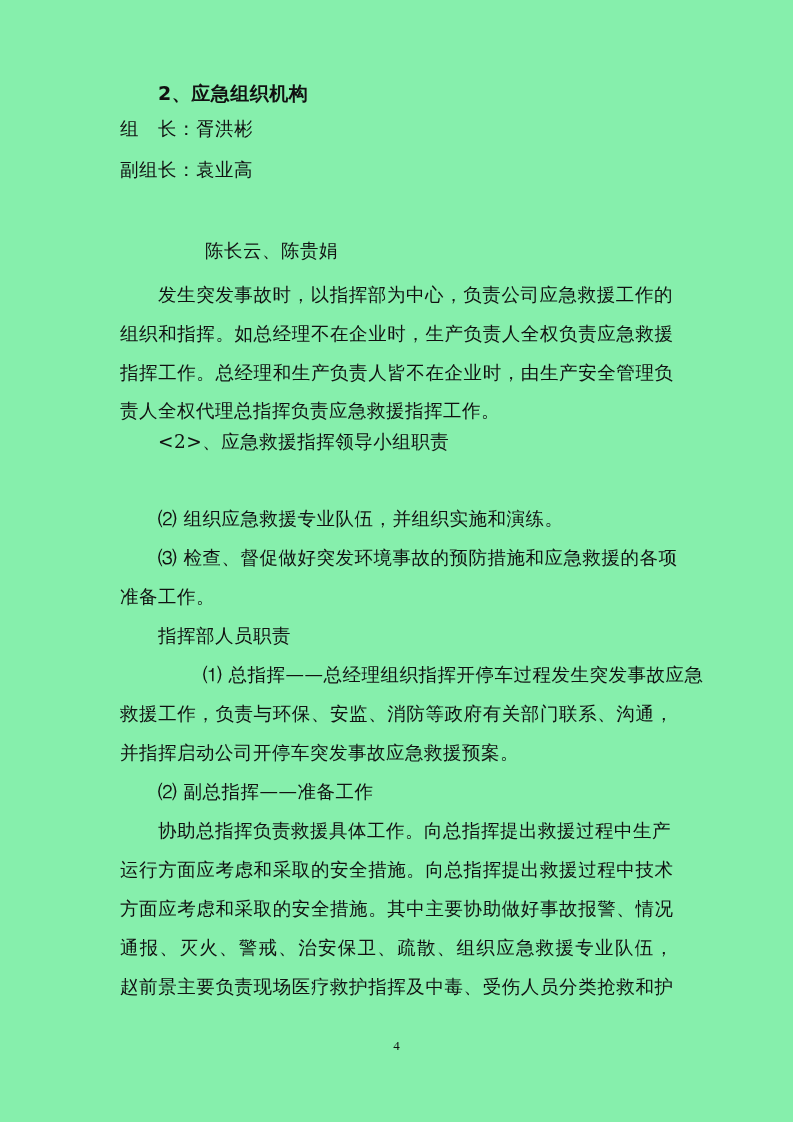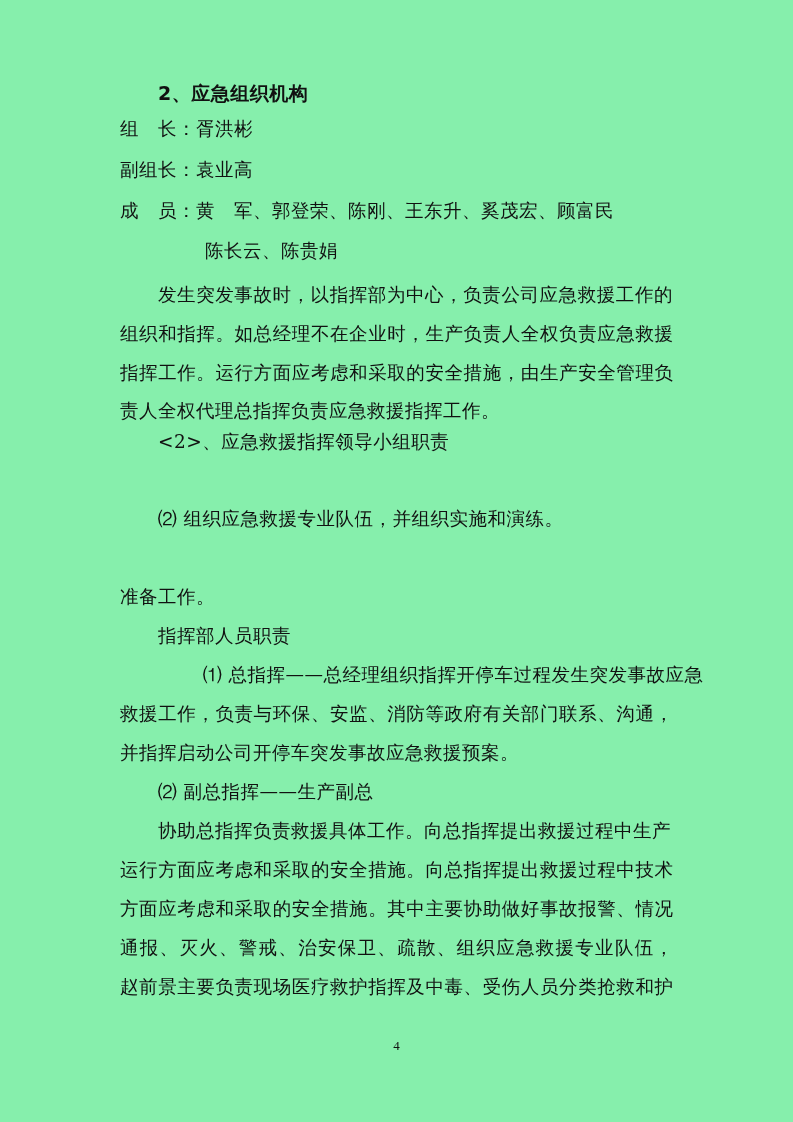--- a/index.html
+++ b/index.html
@@ -18,40 +18,38 @@
 
 <div class="page">
   <div class="line heading" style="top:81px">2、应急组织机构</div>
 
   <div class="line" style="top:117px">
     <span>组　长：</span><span>胥洪彬</span>
   </div>
   <div class="line" style="top:158px">
     <span>副组长：</span><span>袁业高</span>
   </div>
-  <div class="line" style="top:199px">
-    <span>成　员：</span><span>黄　军、郭登荣、陈刚、王东升、奚茂宏、顾富民</span>
-  </div>
   <div class="line cont" style="top:239px">陈长云、陈贵娟</div>
 
   <div class="line indent" style="top:283px; width:515px; text-align:justify; text-align-last:justify;">发生突发事故时，以指挥部为中心，负责公司应急救援工作的</div>
   <div class="line just" style="top:322px">组织和指挥。如总经理不在企业时，生产负责人全权负责应急救援</div>
-  <div class="line just" style="top:361px">指挥工作。运行方面应考虑和采取的安全措施，由生产安全管理负</div>
+  <div class="line just" style="top:361px">指挥工作。总经理和生产负责人皆不在企业时，由生产安全管理负</div>
   <div class="line" style="top:399px">责人全权代理总指挥负责应急救援指挥工作。</div>
 
   <div class="line indent" style="top:430px">&lt;2&gt;、应急救援指挥领导小组职责</div>
   <div class="line indent" style="top:507px">⑵ 组织应急救援专业队伍，并组织实施和演练。</div>
+  <div class="line indent" style="top:546px; width:515px; text-align:justify; text-align-last:justify;">⑶ 检查、督促做好突发环境事故的预防措施和应急救援的各项</div>
   <div class="line" style="top:585px">准备工作。</div>
 
   <div class="line indent" style="top:624px">指挥部人员职责</div>
   <div class="line indent" style="top:663px; width:500px; text-align:justify; text-align-last:justify;margin-left:45px;">⑴ 总指挥——总经理组织指挥开停车过程发生突发事故应急</div>
   <div class="line just" style="top:702px">救援工作，负责与环保、安监、消防等政府有关部门联系、沟通，</div>
   <div class="line" style="top:741px">并指挥启动公司开停车突发事故应急救援预案。</div>
 
-  <div class="line indent" style="top:780px">⑵ 副总指挥——生产副总</div>
+  <div class="line indent" style="top:780px">⑵ 副总指挥——准备工作</div>
   <div class="line indent" style="top:819px; width:500px; text-align:justify; text-align-last:justify;">协助总指挥负责救援具体工作。向总指挥提出救援过程中生产</div>
   <div class="line just" style="top:897px">方面应考虑和采取的安全措施。其中主要协助做好事故报警、情况</div>
   <div class="line just" style="top:858px">运行方面应考虑和采取的安全措施。向总指挥提出救援过程中技术</div>
   <div class="line just" style="top:936px">通报、灭火、警戒、治安保卫、疏散、组织应急救援专业队伍，</div>
   <div class="line just" style="top:975px">赵前景主要负责现场医疗救护指挥及中毒、受伤人员分类抢救和护</div>
 
   <div class="page-num">4</div>
 </div>
 
 </body></html>

